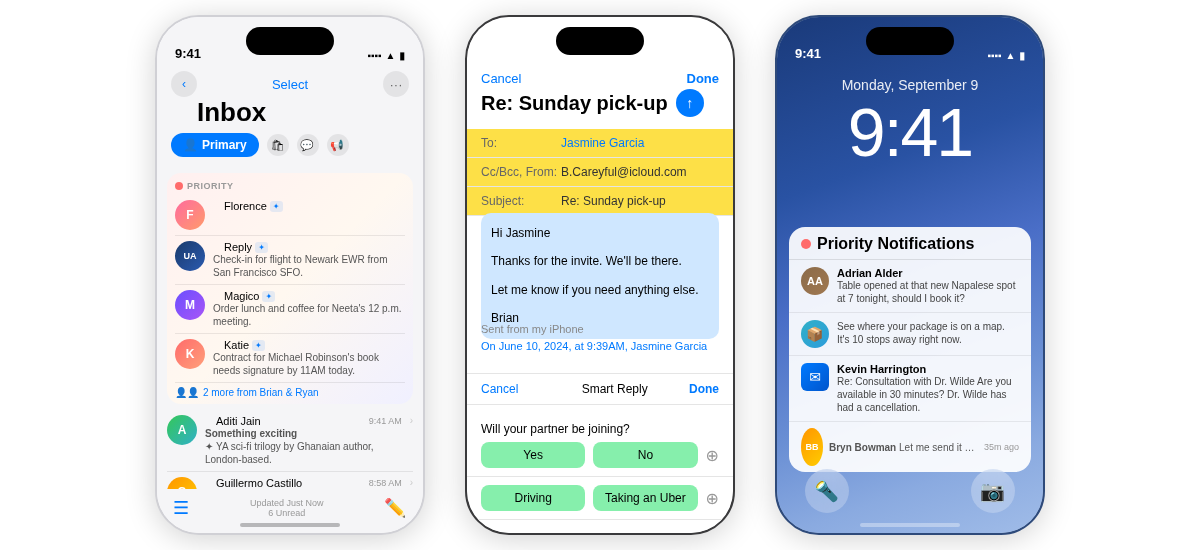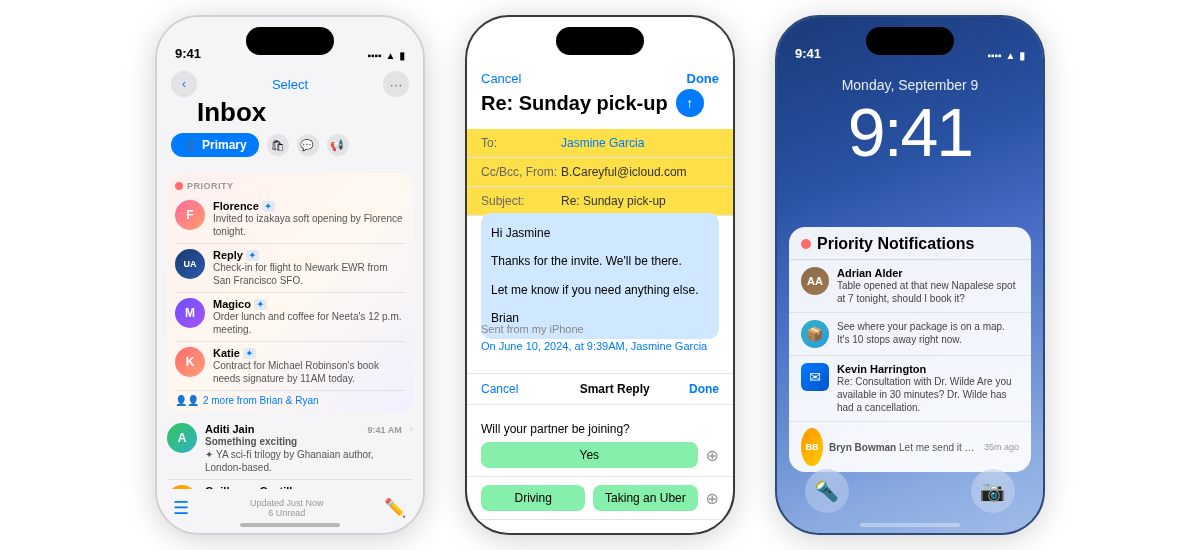--- a/index.html
+++ b/index.html
@@ -193,22 +193,22 @@
       font-size: 12px; font-weight: 700; color: #fff;
     }
     .av-florence { background: linear-gradient(135deg, #FF6B9D, #FF9B6B); }
     .av-united { background: linear-gradient(135deg, #1a3a6b, #2a5ab0); font-size: 9px; }
     .av-magico { background: linear-gradient(135deg, #6B4FFF, #A855F7); }
     .av-katie { background: linear-gradient(135deg, #FF6B6B, #FFA07A); }
     .av-aditi { background: linear-gradient(135deg, #34C759, #30B0C7); }
     .av-guillermo { background: linear-gradient(135deg, #FF9500, #FFCC00); }
     .mail-content { flex: 1; min-width: 0; }
     .mail-sender {
-      font-size: 11px; font-weight: 700; color: #000;
-      display: flex; align-items: flex-end; gap: 3px;
+      font-size: 11px; font-weight: 400; color: #000;
+      display: flex; align-items: center; gap: 3px; margin-left: 11px;
     }
     .ai-badge {
       font-size: 8px;
       background: rgba(0,122,255,0.1);
       color: #007AFF;
       border-radius: 3px;
       padding: 1px 3px;
     }
     .mail-preview { font-size: 10px; color: #555; line-height: 1.3; }
     .more-row {
@@ -307,21 +307,21 @@
       left: 0; right: 0;
       border-top: 0.5px solid #e5e5e5;
       border-bottom: 0.5px solid #e5e5e5;
       padding: 8px 14px;
       display: flex;
       align-items: center;
       justify-content: space-between;
       font-size: 13px;
     }
     .smart-reply-label { color: #007AFF; font-size: 12px; }
-    .smart-reply-title { font-weight: 700; color: #000; font-size: 12px; margin-left: 22px; }
+    .smart-reply-title { font-weight: 400; color: #000; font-size: 12px; margin-left: 22px; }
     .smart-reply-done { color: #007AFF; font-size: 12px; font-weight: 600; }
     .smart-questions {
       position: absolute;
       top: 388px;
       left: 0; right: 0; margin-top: 9px;
     }
     .smart-q-section { padding: 8px 14px; border-bottom: 0.5px solid #e5e5e5; }
     .smart-q-text { font-size: 12px; color: #000; margin-bottom: 6px; }
     .smart-q-options {
       display: flex;
@@ -475,21 +475,20 @@
           <span>PRIORITY</span>
         </div>
 
         <div class="mail-item">
           <div class="avatar av-florence">F</div>
           <div class="mail-content">
             <div class="mail-sender">
               <span>Florence</span>
               <span class="ai-badge">✦</span>
             </div>
-            <div class="mail-preview">Invited to izakaya soft opening by Florence tonight.</div>
           </div>
         </div>
 
         <div class="mail-item">
           <div class="avatar av-united">UA</div>
           <div class="mail-content">
             <div class="mail-sender">
               <span>Reply</span>
               <span class="ai-badge">✦</span>
             </div>
@@ -627,20 +626,21 @@
       <span class="smart-reply-label">Cancel</span>
       <span class="smart-reply-title">Smart Reply</span>
       <span class="smart-reply-done">Done</span>
     </div>
 
     <div class="smart-questions">
       <div class="smart-q-section">
         <div class="smart-q-text">Will your partner be joining?</div>
         <div class="smart-q-options">
           <div class="smart-q-btn">Yes</div>
+          <div class="smart-q-btn">No</div>
           <span class="smart-q-icon">⊕</span>
         </div>
       </div>
       <div class="smart-q-section">
         <div class="smart-q-options">
           <div class="smart-q-btn">Driving</div>
           <div class="smart-q-btn">Taking an Uber</div>
           <span class="smart-q-icon">⊕</span>
         </div>
       </div>

